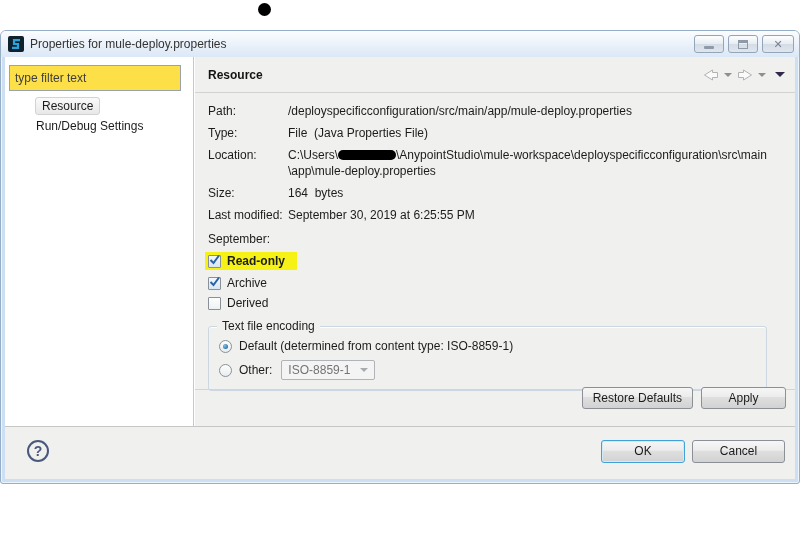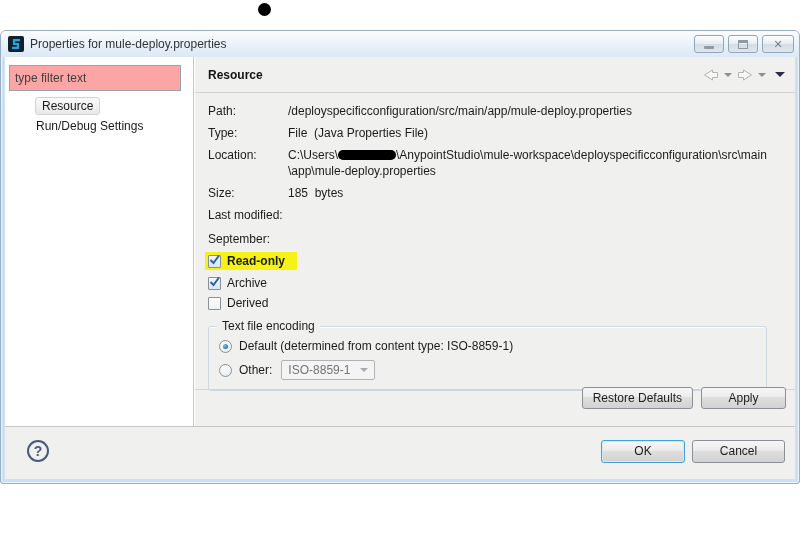--- a/index.html
+++ b/index.html
@@ -25,21 +25,21 @@
   .glyph-min { width:10px; height:3px; background:#8e9aa8; border-radius:1px; margin-top:6px; }
   .glyph-max { width:10px; height:9px; border:1px solid #8e9aa8; position:relative; }
   .glyph-max::before { content:""; position:absolute; left:0; right:0; top:0; height:2px; background:#8e9aa8; }
   .glyph-close { font-size:11px; font-weight:bold; line-height:1; }
 
   .dialog-body { position:absolute; left:4px; right:4px; top:26px; bottom:4px; background:#fff; overflow:hidden; }
 
   
   .sidebar { position:absolute; left:0; top:0; width:189px; bottom:53px; background:#fff; border-right:1px solid #c3c8cd; }
   .filter-input { position:absolute; left:4px; top:8px; width:172px; height:21px; border:1px solid #9aa3ac;
-                  font:12px "Liberation Sans","DejaVu Sans",sans-serif; color:#333; padding:12px 5px; outline:none; background:#fca5a5; }
+                  font:12px "Liberation Sans","DejaVu Sans",sans-serif; color:#333; padding:12px 5px; outline:none; background:#fde047; }
   .filter-input::placeholder { color:#3f3f3f; opacity:1; }
   .tree { margin-top:40px; padding-left:30px; font-size:12px; color:#1c1c1c; }
   .tree-item { margin-bottom:4px; cursor:default; }
   .tree-item .sel-box { display:inline-block; padding:1px 6px; border:1px solid #d2d2d2; border-radius:3px;
                         background:linear-gradient(#fafafa,#e8e8e8); }
   .tree-item.plain { padding-left:1px; margin-top:2px; }
 
   
   .main { position:absolute; left:190px; right:0; top:0; bottom:53px; background:#f0f0ee; }
   .main-header { height:36px; display:flex; align-items:center; padding:0 10px 0 13px; border-bottom:1px solid #d2d2d0; }
@@ -169,23 +169,24 @@
             <span class="f-label">Path:</span>
             <span class="f-value">/deployspecificconfiguration/src/main/app/mule-deploy.properties</span>
 
             <span class="f-label">Type:</span>
             <span class="f-value">File  (Java Properties File)</span>
 
             <span class="f-label">Location:</span>
             <span class="f-value"><span>C:\Users\</span><span class="redacted"></span><span>\AnypointStudio\mule-workspace\deployspecificconfiguration\src\main</span><br><span>\app\mule-deploy.properties</span></span>
 
             <span class="f-label">Size:</span>
-            <span class="f-value">185  bytes</span>
+            <span class="f-value">164  bytes</span>
 
             <span class="f-label">Last modified:</span>
+            <span class="f-value">September 30, 2019 at 6:25:55 PM</span>
           </div>
 
           <div class="attributes">
             <div>September:</div>
 
             <div class="attr-row">
               <span class="hl-wrap">
                 <span class="cb checked">
                   <svg width="11" height="10">
                     <polyline points="1.5,5 4.5,8 10,0.5" stroke="#2b62a7" stroke-width="2" fill="none"></polyline>

